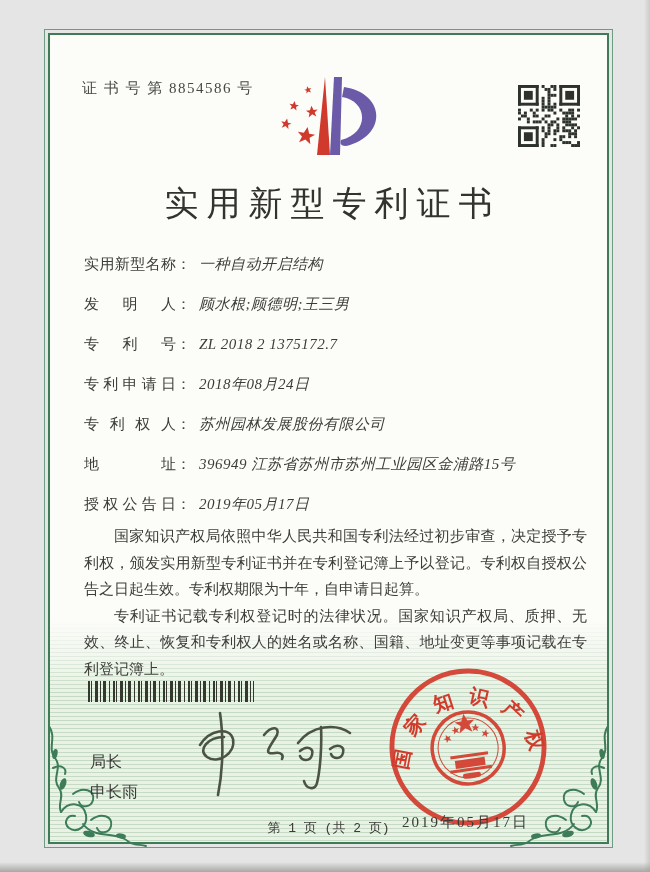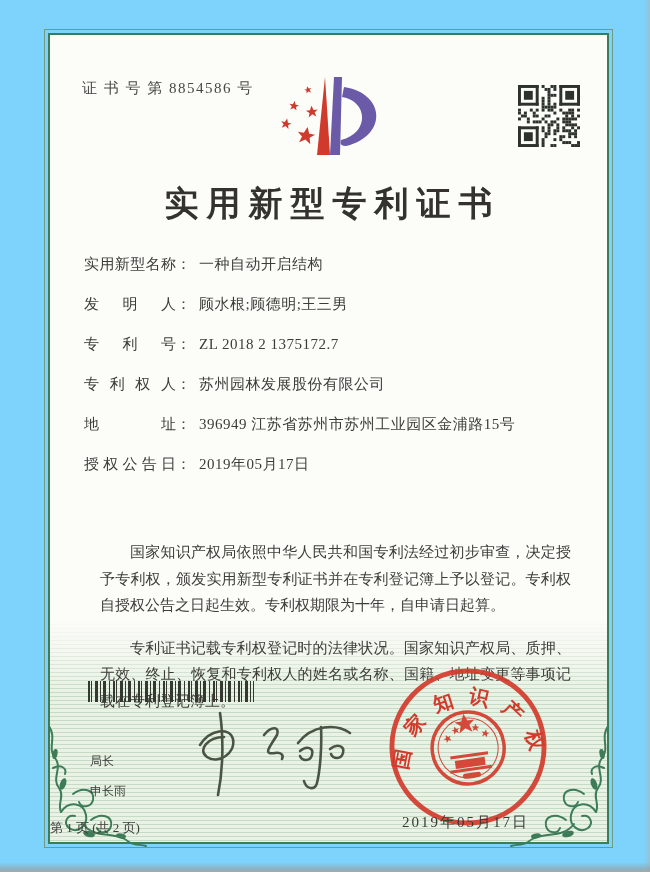--- a/index.html
+++ b/index.html
@@ -4,21 +4,21 @@
 <style>
   html,body{margin:0;padding:0;}
   body{
     width:650px;height:872px;
     font-family:"Liberation Serif","DejaVu Serif",serif;
     background:#ffffff;
     position:relative;
   }
   .page{
     position:absolute;inset:0;
-    background:#7dd3fc;
+    background:#e5e5e5;
     overflow:hidden;
   }
   .edge-shadow-bottom{
     position:absolute;left:0;right:0;bottom:0;height:10px;
     background:linear-gradient(180deg,rgba(170,170,168,0) 0,rgba(150,150,148,.55) 70%,#a8a8a6 100%);
   }
   .edge-shadow-right{
     position:absolute;top:0;bottom:0;right:0;width:6px;
     background:linear-gradient(90deg,rgba(190,190,188,0) 0,rgba(176,176,174,.5) 100%);
   }
@@ -39,67 +39,67 @@
   }
   .cert-number{
     position:absolute;left:32px;top:44px;
     font-size:15px;color:#474744;letter-spacing:1.5px;
   }
   .logo{position:absolute;left:212px;top:38px;}
   .qr{position:absolute;left:468px;top:50px;}
   .doc-title{
     position:absolute;left:0;right:0;top:146px;
     text-align:center;
-    font-size:34px;font-weight:bold;color:#33322f;
+    font-size:34px;font-weight:normal;color:#33322f;
     letter-spacing:8px;text-indent:8px;
   }
   .fields{position:absolute;left:34px;top:218px;width:510px;}
   .frow{
     font-size:15px;color:#3d3c39;line-height:22px;margin-bottom:18px;
     white-space:nowrap;
   }
   .flabel{
     display:inline-block;width:92px;
     text-align:justify;text-align-last:justify;
     color:#3d3c39;
   }
   .colon{margin-right:8px;}
-  .fvalue{letter-spacing:.5px;}
+  .fvalue{letter-spacing:.5px;font-style:italic;}
   .frow.double{display:flex;}
   .fcell-a{width:264px;}
   .paras{
     position:absolute;left:34px;top:488px;width:503px;
     font-size:15px;line-height:26.5px;color:#3d3c39;
     text-align:justify;
   }
-  .paras p{margin:16px;text-indent:2em;}
+  .paras p{margin:0;text-indent:2em;}
   .barcode{
     position:absolute;left:38px;top:646px;width:166px;height:21px;
     background:repeating-linear-gradient(90deg,
       #35382f 0 2px, transparent 2px 3px,
       #35382f 3px 4px, transparent 4px 7px,
       #35382f 7px 10px, transparent 10px 12px,
       #35382f 12px 13px, transparent 13px 15px,
       #35382f 15px 18px, transparent 18px 21px,
       #35382f 21px 22px, transparent 22px 25px);
   }
   .officer{
     position:absolute;left:40px;top:712px;
-    font-size:12px;color:#3a3a37;line-height:30px;
-    font-family:Liberation Mono, monospace;
+    font-size:16px;color:#3a3a37;line-height:30px;
+    font-family:Liberation Serif, serif;
   }
   .signature{position:absolute;left:128px;top:668px;}
   .seal{position:absolute;left:333px;top:627px;transform:rotate(-8deg);}
   .seal-date{
     position:absolute;left:352px;top:778px;width:190px;
     font-size:15px;color:#3a3a37;letter-spacing:2px;
   }
   .page-footer{
     position:absolute;left:0;right:0;bottom:5px;
-    text-align:left;font-size:13px;color:#3d3c39;
+    text-align:center;font-size:13px;color:#3d3c39;font-family:Liberation Mono, monospace;
   }
   .orn{position:absolute;bottom:-7px;}
   .orn-left{left:-7px;}
   .orn-right{right:-7px;transform:scaleX(-1);}
 </style>
 </head>
 <body>
 
 <div class="page">
 
@@ -298,20 +298,23 @@
       <div class="frow">
         <span class="flabel">实用新型名称</span><span class="colon">：</span><span class="fvalue">一种自动开启结构</span>
       </div>
       <div class="frow">
         <span class="flabel">发明人</span><span class="colon">：</span><span class="fvalue">顾水根;顾德明;王三男</span>
       </div>
       <div class="frow">
         <span class="flabel">专利号</span><span class="colon">：</span><span class="fvalue">ZL 2018 2 1375172.7</span>
       </div>
       <div class="frow">
+        <span class="flabel">专利申请日</span><span class="colon">：</span><span class="fvalue">2018年08月24日</span>
+      </div>
+      <div class="frow">
         <span class="flabel">专利权人</span><span class="colon">：</span><span class="fvalue">苏州园林发展股份有限公司</span>
       </div>
       <div class="frow">
         <span class="flabel">地址</span><span class="colon">：</span><span class="fvalue">396949 江苏省苏州市苏州工业园区金浦路15号</span>
       </div>
       <div class="frow double">
         <span class="fcell-a">
           <span class="flabel">授权公告日</span><span class="colon">：</span><span class="fvalue">2019年05月17日</span>
         </span>
       </div>

